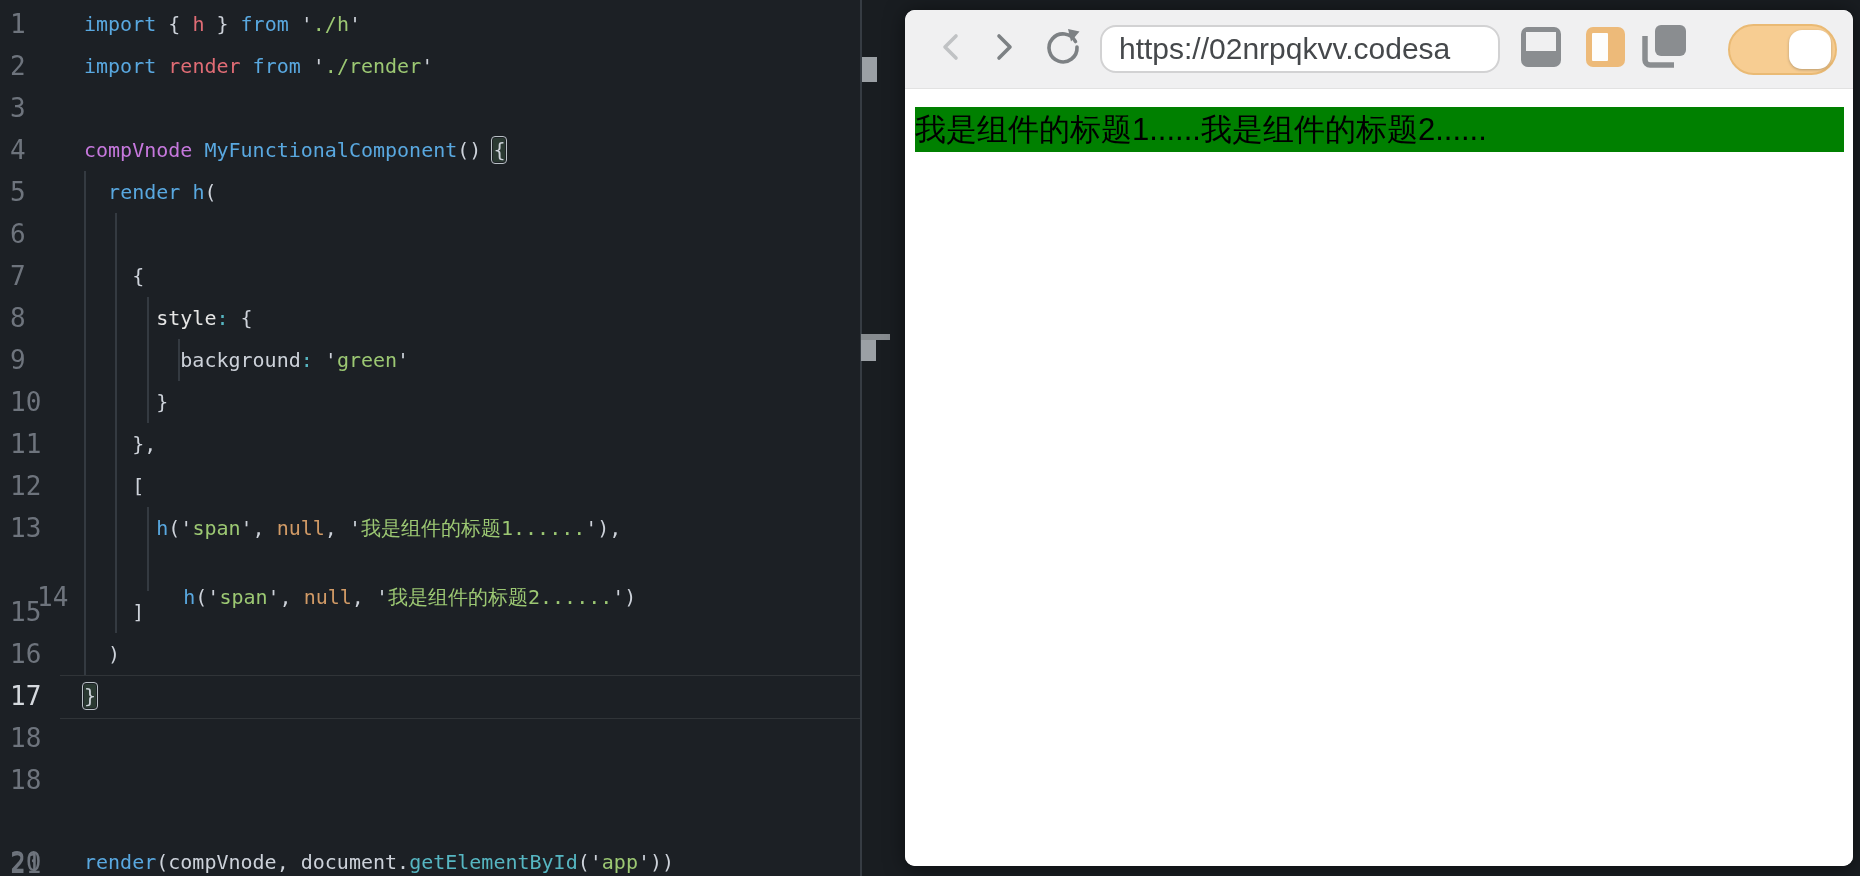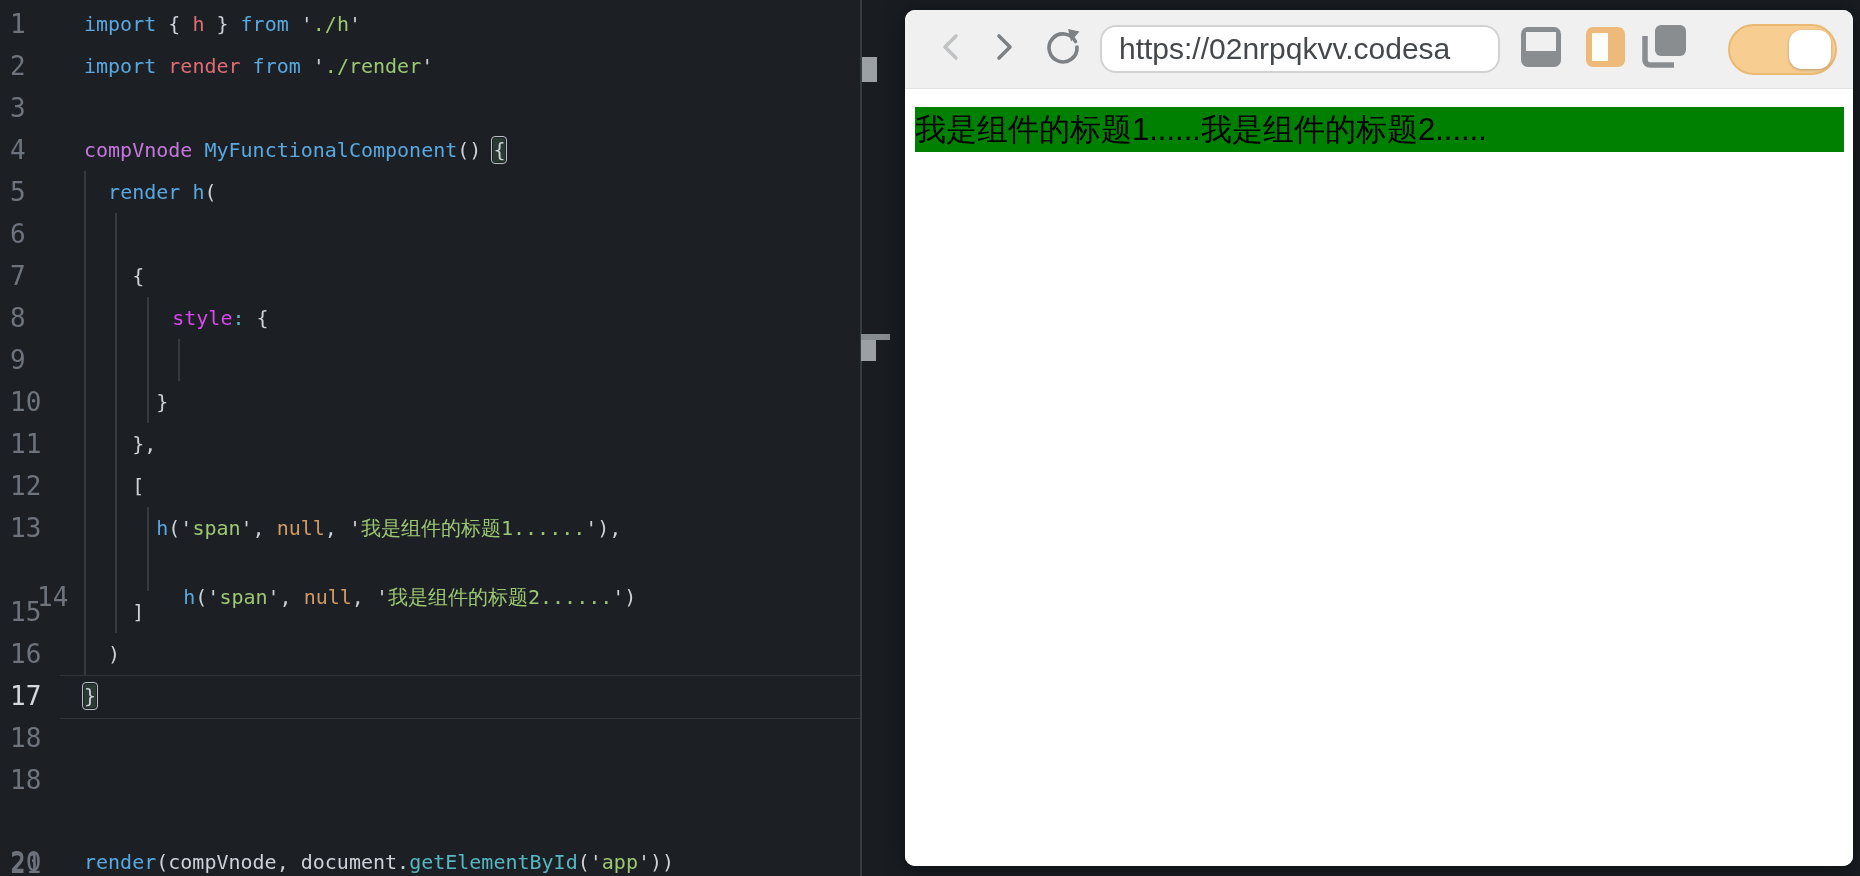--- a/index.html
+++ b/index.html
@@ -78,24 +78,25 @@
         </div>
         <div class="line" style="top: 213px;">
           <span class="num">6</span>
         </div>
         <div class="line" style="top: 255px;">
           <span class="num">7</span>
           <span class="code"><span style="color: rgb(205, 210, 218);">    {</span></span>
         </div>
         <div class="line" style="top: 297px;">
           <span class="num">8</span>
-          <span class="code"><span style="color: #d946ef; margin-left: 16px;">      style</span><span style="color: rgb(86, 182, 194);">:</span><span style="color: rgb(205, 210, 218);"> {</span></span>
+          <span class="code"><span style="color: #e5e5e5;">      style</span><span style="color: rgb(86, 182, 194);">:</span><span style="color: rgb(205, 210, 218);"> {</span></span>
         </div>
         <div class="line" style="top: 339px;">
           <span class="num">9</span>
+          <span class="code"><span style="color: rgb(205, 210, 218);">        background</span><span style="color: rgb(86, 182, 194);">:</span><span style="color: rgb(205, 210, 218);"> '</span><span style="color: rgb(156, 200, 115);">green</span><span style="color: rgb(205, 210, 218);">'</span></span>
         </div>
         <div class="line" style="top: 381px; text-decoration: underline;">
           <span class="num">10</span>
           <span class="code"><span style="color: rgb(205, 210, 218);">      }</span></span>
         </div>
         <div class="line" style="top: 423px;">
           <span class="num">11</span>
           <span class="code"><span style="color: rgb(205, 210, 218);">    },</span></span>
         </div>
         <div class="line" style="top: 465px;">

